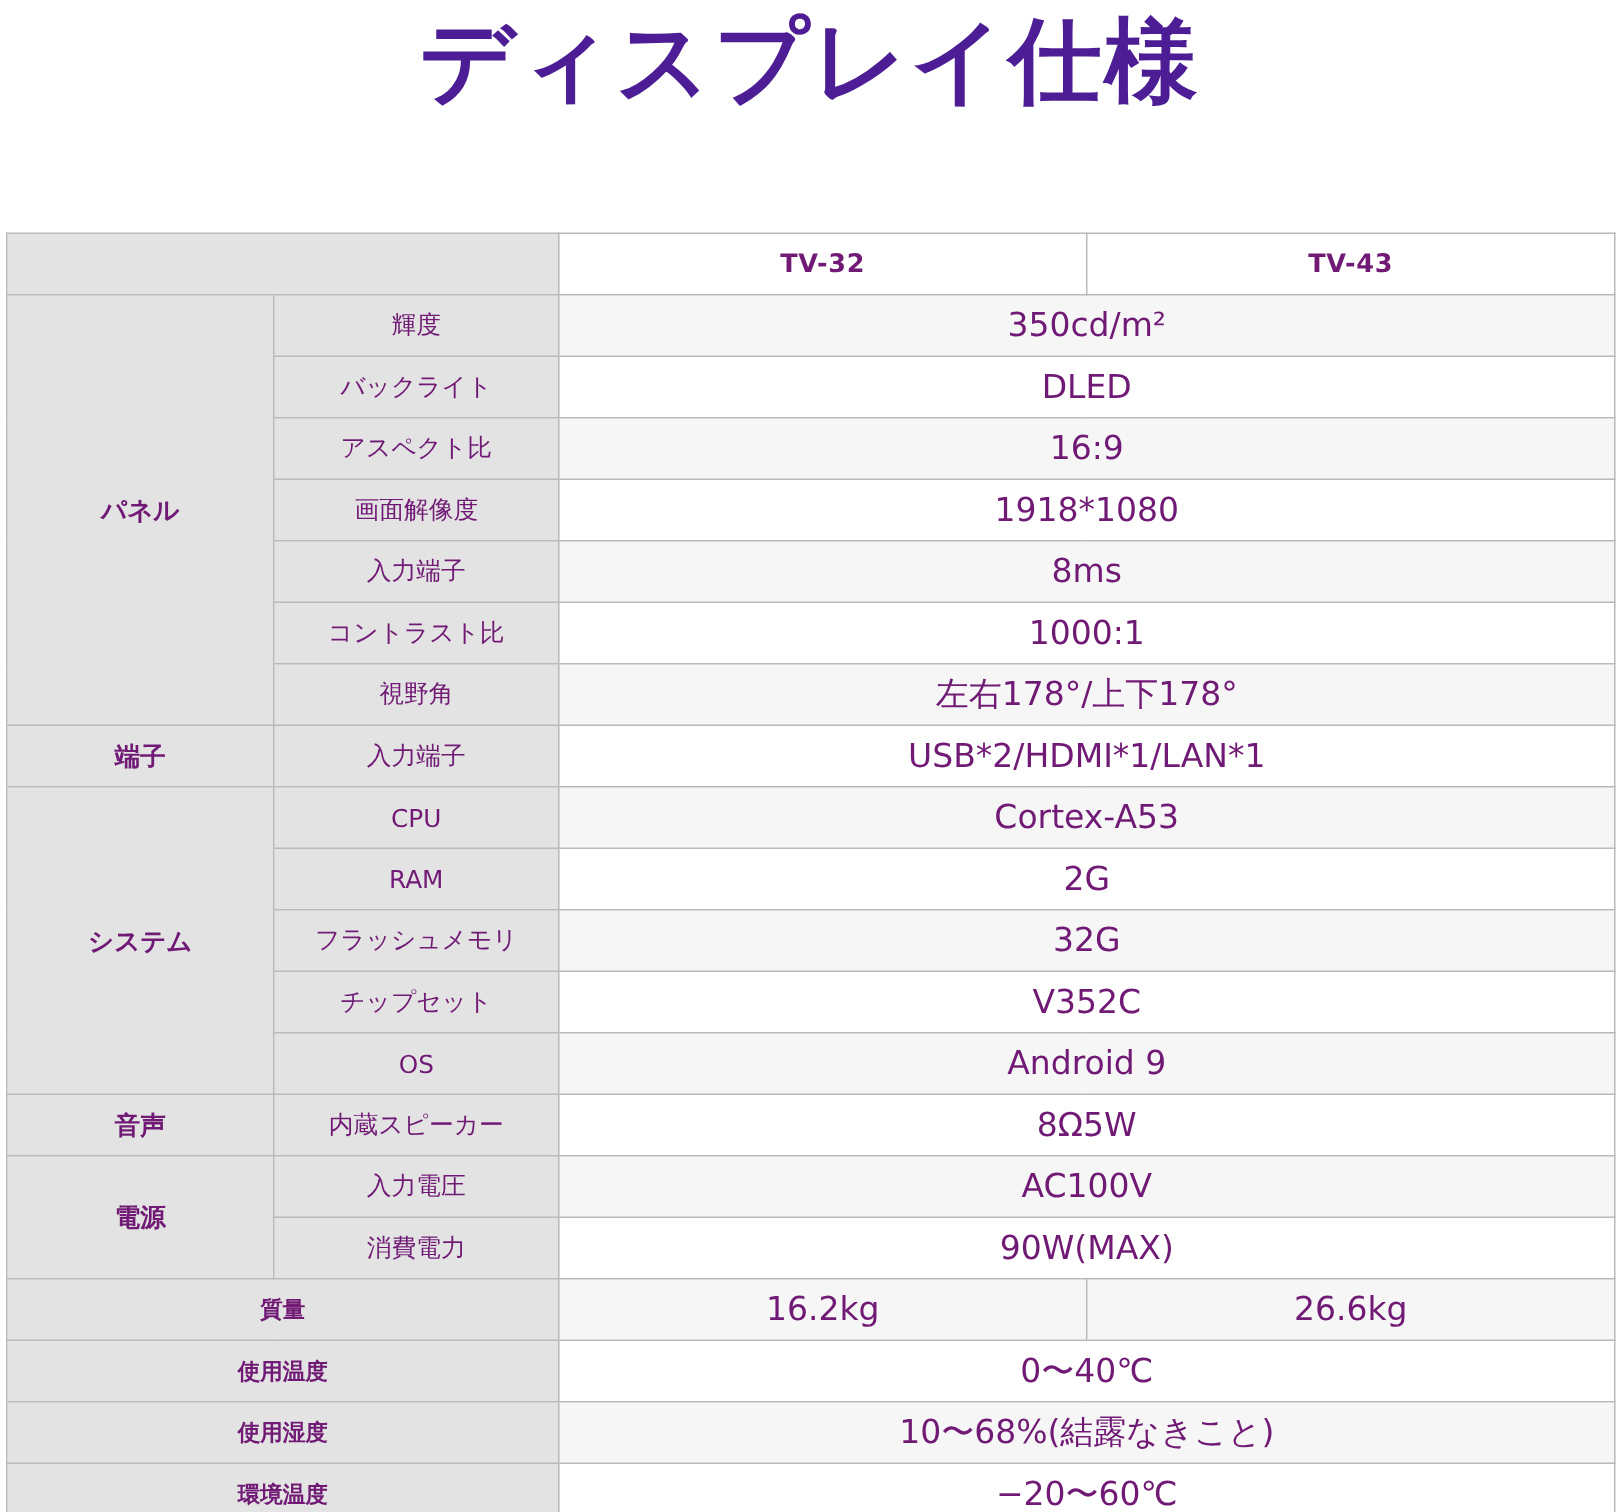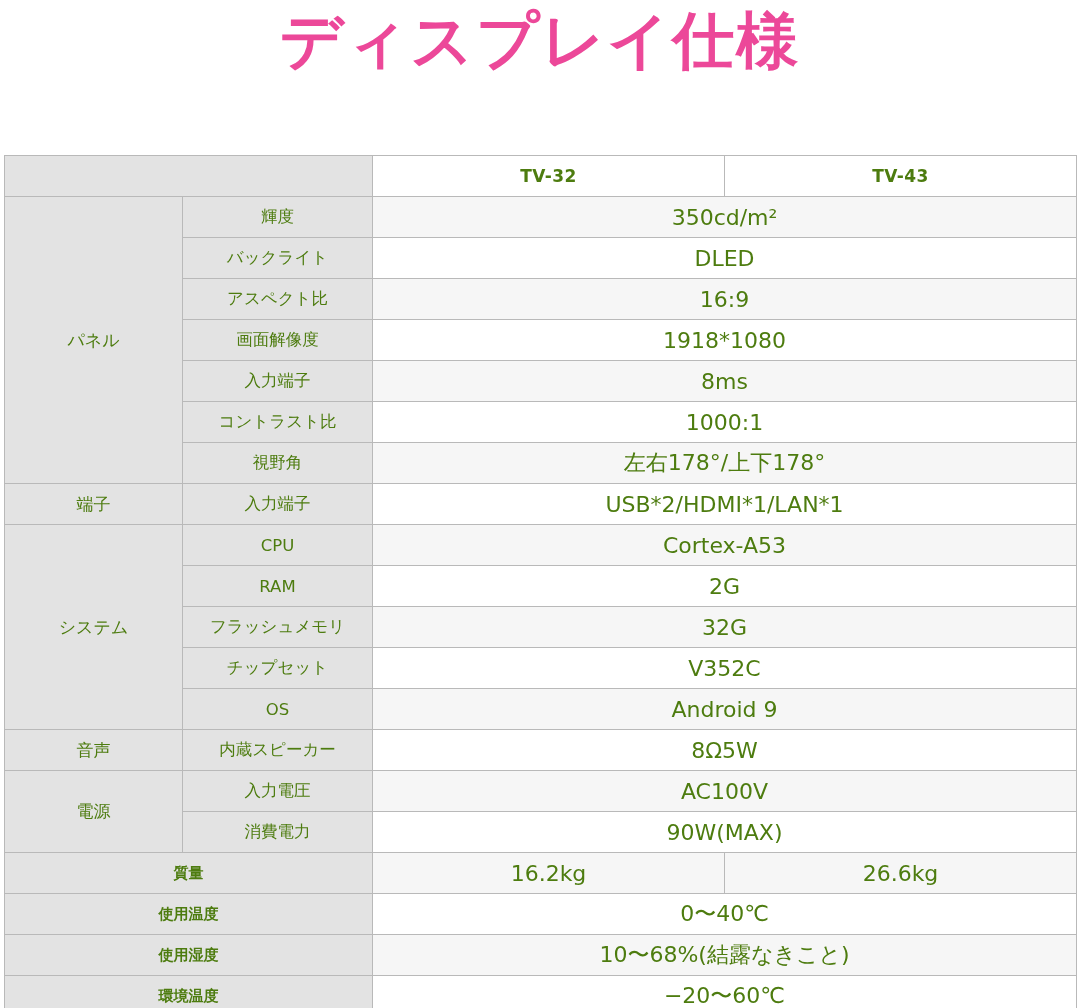--- a/index.html
+++ b/index.html
@@ -22,55 +22,55 @@
   }
   .title {
     position: absolute;
     top: 2px;
     left: 0;
     width: 1080px;
     text-align: center;
     font-size: 62px;
     font-weight: bold;
     letter-spacing: 2px;
-    color: #ec4899;
+    color: #4c1d95;
     font-family: "DejaVu Sans", sans-serif;
     line-height: 1.25;
   }
   .spec-table {
     position: absolute;
     top: 155px;
     left: 4px;
     width: 1072px;
     border-collapse: collapse;
     table-layout: fixed;
     font-size: 16.5px;
   }
   .spec-table td {
     border: 1px solid #b9b9b9;
     height: 40px;
     padding: 0 6px;
     text-align: center;
     vertical-align: middle;
-    color: #4d7c0f;
+    color: #701a75;
     font-family: "DejaVu Sans", sans-serif;
   }
   .hdr-blank {
     background: #e3e3e3;
   }
   .hdr-model {
     background: #ffffff;
     font-weight: bold;
     font-size: 17px;
     letter-spacing: 0.5px;
     height: 48px;
   }
   .cat-cell {
     background: #e3e3e3;
-    font-weight: normal;
+    font-weight: bold;
     font-size: 17px;
   }
   .sub-cell {
     background: #e3e3e3;
     font-weight: normal;
     font-size: 16.5px;
   }
   .val-cell {
     background: #ffffff;
     font-size: 22px;

